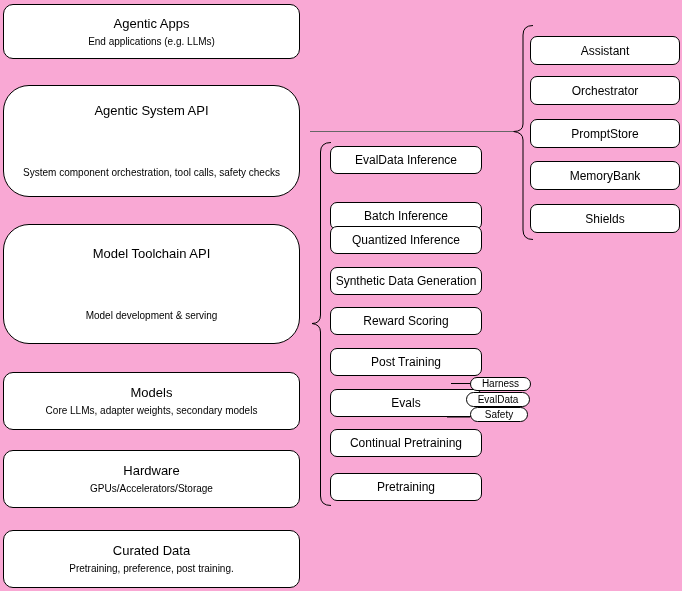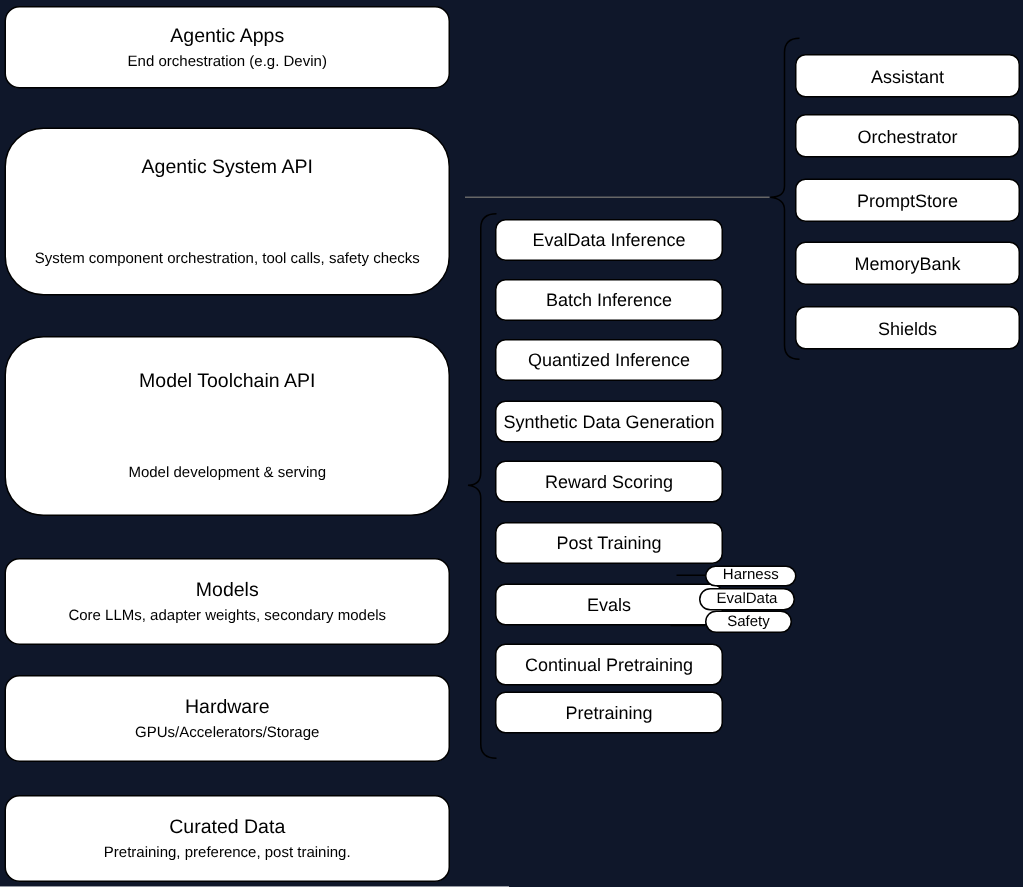--- a/index.html
+++ b/index.html
@@ -1,17 +1,17 @@
 <!DOCTYPE html>
 <html><head>
 <meta charset="utf-8">
 <style>
   html,body{margin:0;padding:0;background:#ffffff;}
   #canvas{
-    position:relative;width:682px;height:591px;background:#0f172a;
+    position:relative;width:682px;height:591px;background:#f9a8d4;
     font-family:"Liberation Sans",sans-serif;color:#000;overflow:hidden;
   }
   .box{
     position:absolute;box-sizing:border-box;border:1px solid #000;background:#fff;
     display:flex;flex-direction:column;align-items:center;justify-content:center;
     text-align:center;
   }
   .title{font-size:13px;line-height:16px;}
   .subtitle{font-size:10px;line-height:13px;margin-top:3px;}
   .node{font-size:12px;border-radius:7px;}
@@ -19,23 +19,23 @@
   .lb{left:3px;width:297px;border-radius:10px;}
   .lb-big{left:3px;width:297px;border-radius:26px;gap:44px;}
   .lb1{top:4px;height:55px;}
   .lb2{top:85px;height:112px;}
   .lb3{top:224px;height:120px;}
   .lb4{top:372px;height:58px;}
   .lb5{top:450px;height:58px;}
   .lb6{top:530px;height:58px;}
   
   .mb{left:330px;width:152px;height:28px;}
-  .mb1{top:146px;} .mb2{top:186px;} .mb3{top:226px;}
+  .mb1{top:146px;} .mb2{top:202px;} .mb3{top:226px;}
   .mb4{top:267px;} .mb5{top:307px;} .mb6{top:348px;}
-  .mb7{top:389px;} .mb8{top:429px;} .mb9{top:461px;}
+  .mb7{top:389px;} .mb8{top:429px;} .mb9{top:473px;}
   
   .rb{left:530px;width:150px;height:29px;}
   .rb1{top:36px;} .rb2{top:76px;} .rb3{top:119px;} .rb4{top:161px;} .rb5{top:204px;text-align:right;}
   
   .pill{
     position:absolute;box-sizing:border-box;border:1px solid #000;background:#fff;
     border-radius:8px;display:flex;align-items:center;justify-content:center;
     font-size:10px;line-height:10px;
   }
   .pill1{left:470px;top:377px;width:61px;height:14px;}
@@ -55,21 +55,21 @@
     <path d="M 533 25.5 Q 523 25.5 523 35 L 523 124 Q 523 131.5 513.5 131.5 Q 523 132.5 523 140 L 523 230 Q 523 239.5 533 239.5" stroke="#000000" stroke-width="1" fill="none"></path>
 
     <path d="M 331 142.5 Q 320.5 142.5 320.5 152 L 320.5 315 Q 320.5 323.5 312 323.5 Q 320.5 324.5 320.5 332 L 320.5 496 Q 320.5 505.5 331 505.5" stroke="#000000" stroke-width="1" fill="none"></path>
 
     <path d="M 451 383.5 L 470 383.5" stroke="#000000" stroke-width="1" fill="none"></path>
     <path d="M 447 417 L 470 417" stroke="#000000" stroke-width="1" fill="none"></path>
   </svg>
 
   <div class="box lb lb1">
     <div class="title">Agentic Apps</div>
-    <div class="subtitle">End orchestration (e.g. Devin)</div>
+    <div class="subtitle">End applications (e.g. LLMs)</div>
   </div>
   <div class="box lb-big lb2">
     <div class="title">Agentic System API</div>
     <div class="subtitle">System component orchestration, tool calls, safety checks</div>
   </div>
   <div class="box lb-big lb3">
     <div class="title">Model Toolchain API</div>
     <div class="subtitle">Model development &amp; serving</div>
   </div>
   <div class="box lb lb4">

